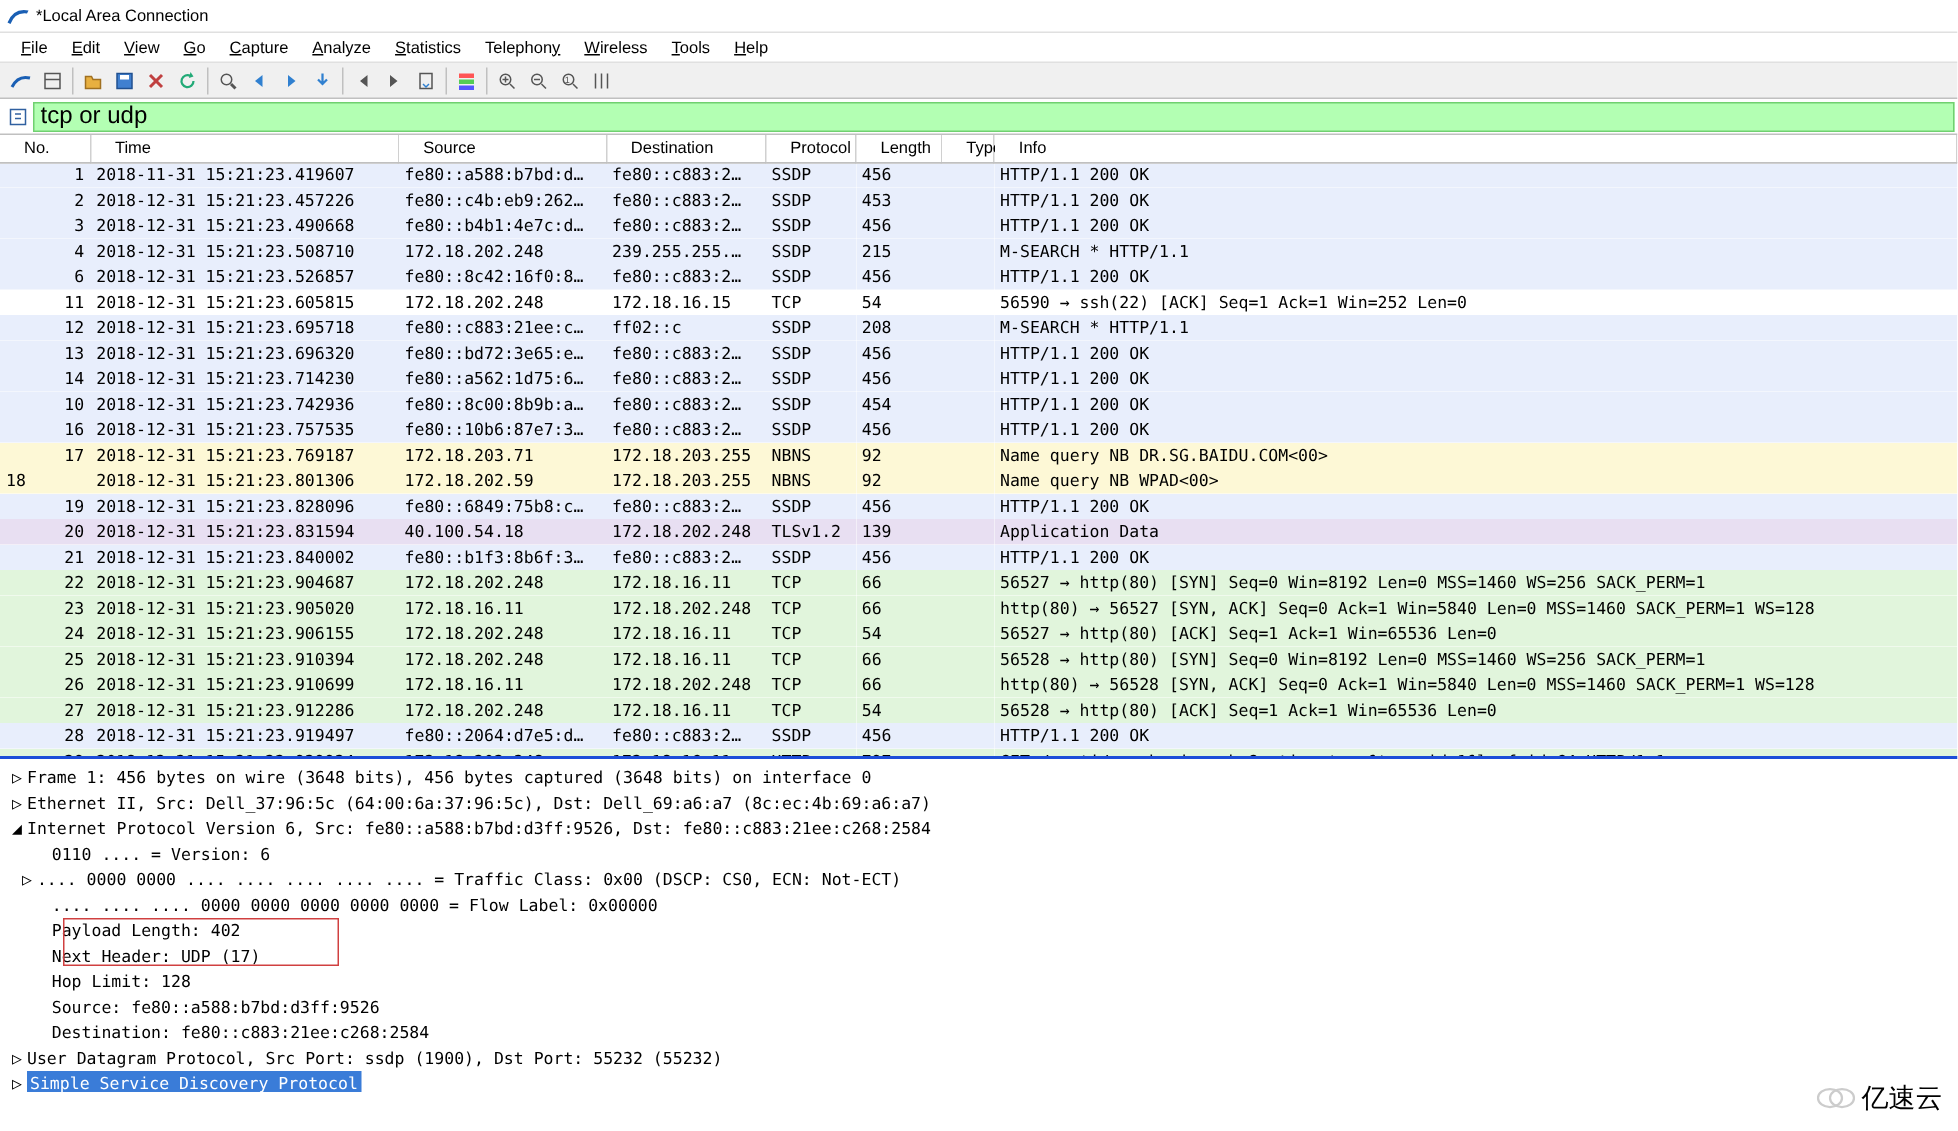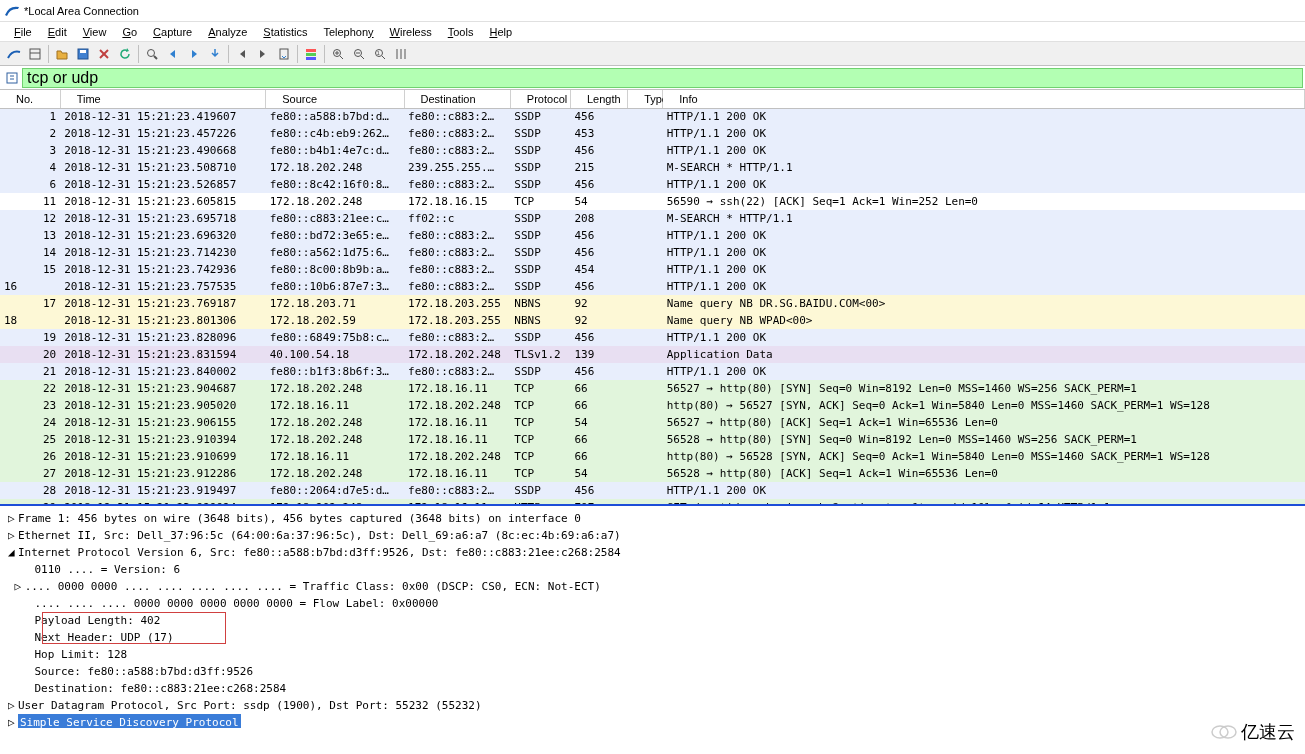--- a/index.html
+++ b/index.html
@@ -203,21 +203,21 @@
           <th>Destination</th>
           <th>Protocol</th>
           <th>Length</th>
           <th>Type</th>
           <th>Info</th>
         </tr>
       </thead>
     <tbody id="rows">
         <tr class="c-blue">
           <td style="text-align: right;">1</td>
-          <td>2018-12-31 15:21:23.419607</td>
+          <td>2018-11-31 15:21:23.419607</td>
           <td>fe80::a588:b7bd:d…</td>
           <td>fe80::c883:2…</td>
           <td>SSDP</td>
           <td>456</td>
           <td></td>
           <td>HTTP/1.1 200 OK</td>
         </tr>
         <tr class="c-blue">
           <td style="text-align: right;">2</td>
           <td>2018-12-31 15:21:23.457226</td>
@@ -292,31 +292,31 @@
           <td style="text-align: right;">14</td>
           <td>2018-12-31 15:21:23.714230</td>
           <td>fe80::a562:1d75:6…</td>
           <td>fe80::c883:2…</td>
           <td>SSDP</td>
           <td>456</td>
           <td></td>
           <td>HTTP/1.1 200 OK</td>
         </tr>
         <tr class="c-blue">
-          <td style="text-align: right;">15</td>
+          <td style="text-align: right;">10</td>
           <td>2018-12-31 15:21:23.742936</td>
           <td>fe80::8c00:8b9b:a…</td>
           <td>fe80::c883:2…</td>
           <td>SSDP</td>
           <td>454</td>
           <td></td>
           <td>HTTP/1.1 200 OK</td>
         </tr>
         <tr class="c-blue">
-          <td style="text-align: left;">16</td>
+          <td style="text-align: right;">16</td>
           <td>2018-12-31 15:21:23.757535</td>
           <td>fe80::10b6:87e7:3…</td>
           <td>fe80::c883:2…</td>
           <td>SSDP</td>
           <td>456</td>
           <td></td>
           <td>HTTP/1.1 200 OK</td>
         </tr>
         <tr class="c-yellow">
           <td style="text-align: right;">17</td>

